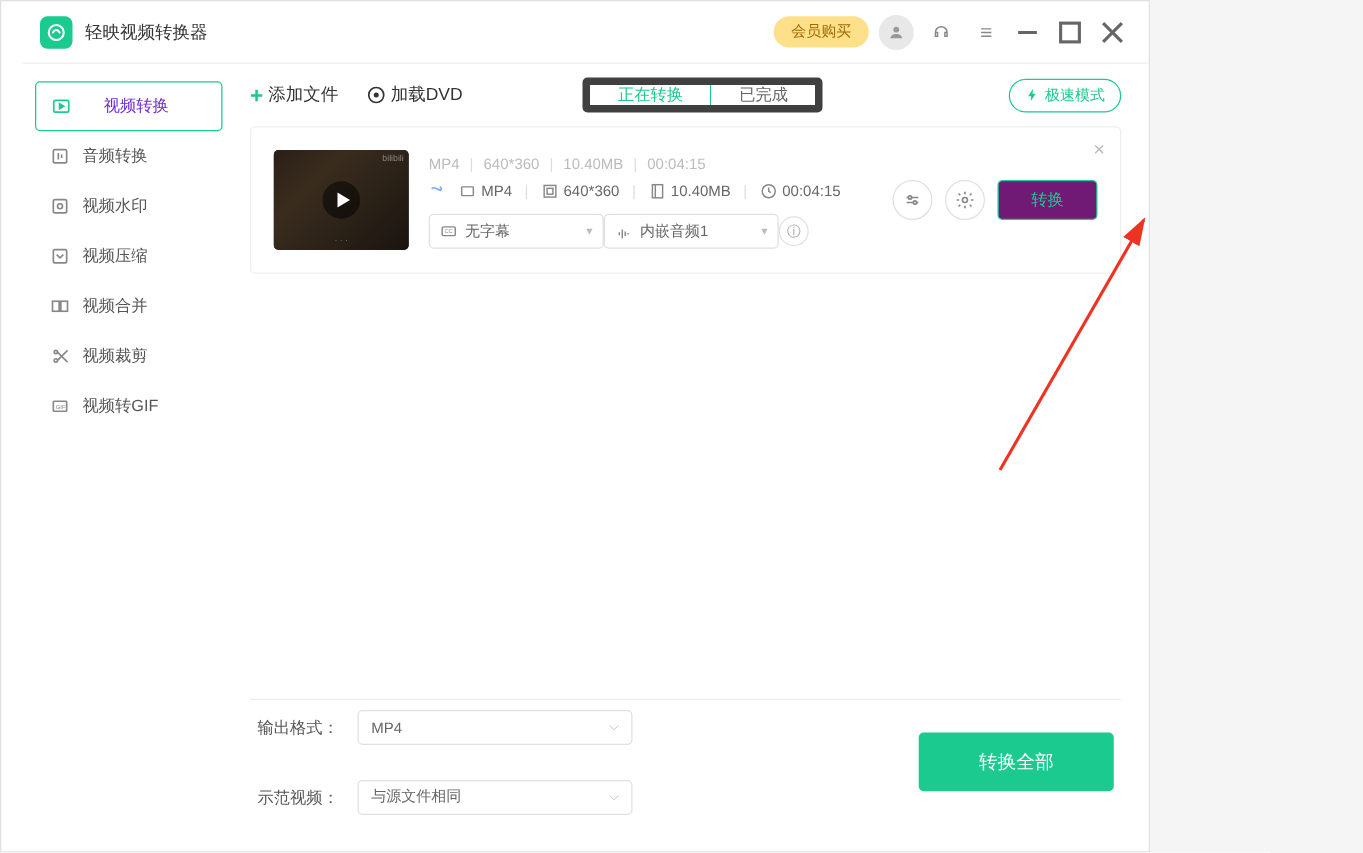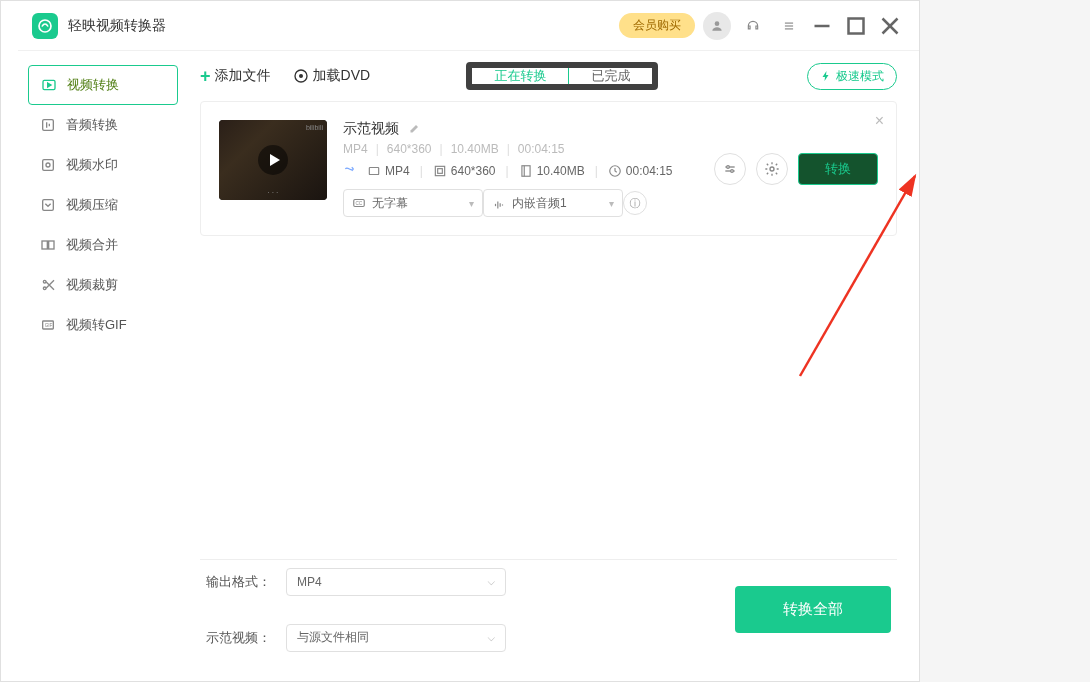--- a/index.html
+++ b/index.html
@@ -17,21 +17,21 @@
 .title-ico.avatar { background:#e8e8e8; border-radius:50%; }
 .title-ico svg { width:14px; height:14px; }
 .win-btn { width:30px; height:28px; display:flex; align-items:center; justify-content:center; color:#666; cursor:pointer; margin-left:4px; }
 
 
 .body { flex:1; display:flex; }
 
 
 .sidebar { width:170px; padding:14px 10px; }
 .side-item { display:flex; align-items:center; height:40px; padding:0 12px; font-size:13px; color:#555; cursor:pointer; border-radius:4px; }
-.side-item.active { border:1px solid #1aca8e; color:#4d7c0f; }
+.side-item.active { border:1px solid #1aca8e; color:#6d28d9;gap:16px; }
 .side-ico { width:16px; height:16px; margin-right:10px; display:flex; align-items:center; justify-content:center; }
 .side-ico svg { width:16px; height:16px; }
 
 
 .main { flex:1; display:flex; flex-direction:column; padding:0 22px 22px 12px; }
 
 
 .toolbar { height:50px; display:flex; align-items:center; }
 .tool-btn { display:flex; align-items:center; margin-right:22px; font-size:14px; color:#333; cursor:pointer; }
 .tool-btn .plus { color:#1aca8e; font-size:18px; font-weight:bold; margin-right:4px; }
@@ -65,21 +65,21 @@
 .chip { display:flex; align-items:center; gap:4px; }
 .pipe { color:#ddd; }
 .dropdowns { margin-top:10px; display:flex; align-items:center; }
 .dd { border:1px solid #e0e0e0; border-radius:4px; height:28px; padding:0 8px; display:flex; align-items:center; font-size:12px; color:#666; cursor:pointer; min-width:140px; justify-content:space-between; }
 .dd svg.pre { width:14px; height:14px; margin-right:6px; }
 .dd .chev { color:#bbb; font-size:10px; }
 .info-circle { width:24px; height:24px; border:1px solid #e0e0e0; border-radius:50%; display:flex; align-items:center; justify-content:center; color:#999; font-size:11px; cursor:pointer; }
 .item-actions { position:absolute; right:18px; top:50%; transform:translateY(-50%); display:flex; align-items:center; gap:10px; }
 .circle-btn { width:32px; height:32px; border:1px solid #e0e0e0; border-radius:50%; display:flex; align-items:center; justify-content:center; color:#888; cursor:pointer; }
 .circle-btn svg { width:16px; height:16px; }
-.convert-btn { border:1px solid #1aca8e; color:#1aca8e; background:#14532d; padding:6px 26px; border-radius:4px; font-size:13px; cursor:pointer; }
+.convert-btn { border:1px solid #1aca8e; color:#1aca8e; background:#701a75; padding:6px 26px; border-radius:4px; font-size:13px; cursor:pointer; }
 
 
 .arrow-svg { position:absolute; pointer-events:none; }
 
 
 .footer { height:100px; border-top:1px solid #eee; display:flex; align-items:center; padding:0 6px; }
 .foot-left { display:flex; flex-direction:column; gap:28px; }
 .foot-row { display:flex; align-items:center; }
 .foot-label { width:80px; font-size:13px; color:#555; }
 .foot-dd { border:1px solid #e0e0e0; border-radius:4px; height:28px; width:220px; padding:0 10px; display:flex; align-items:center; justify-content:space-between; font-size:12px; color:#666; cursor:pointer; }
@@ -234,28 +234,20 @@
       <div class="content">
         <div class="item-card">
           <div class="item-close">×</div>
           <div class="thumb">
             <div class="thumb-bg"></div>
             <div class="thumb-text">bilibili</div>
             <div class="play-ico"></div>
             <div class="thumb-bottom">· · ·</div>
           </div>
           <div class="item-info">
-            <div class="item-title-row">
-              <span class="item-title">示范视频</span>
-              <span class="edit-ico">
-                <svg width="12" height="12" viewBox="0 0 24 24" fill="#bbb">
-                    <path d="M3 17l11-11 4 4L7 21H3v-4z"></path>
-                  </svg>
-              </span>
-            </div>
             <div class="meta-row">
               <span>MP4</span>
                 <span class="meta-sep">|</span>
               <span>640*360</span>
                 <span class="meta-sep">|</span>
               <span>10.40MB</span>
                 <span class="meta-sep">|</span>
               <span>00:04:15</span>
             </div>
             <div class="out-row">

